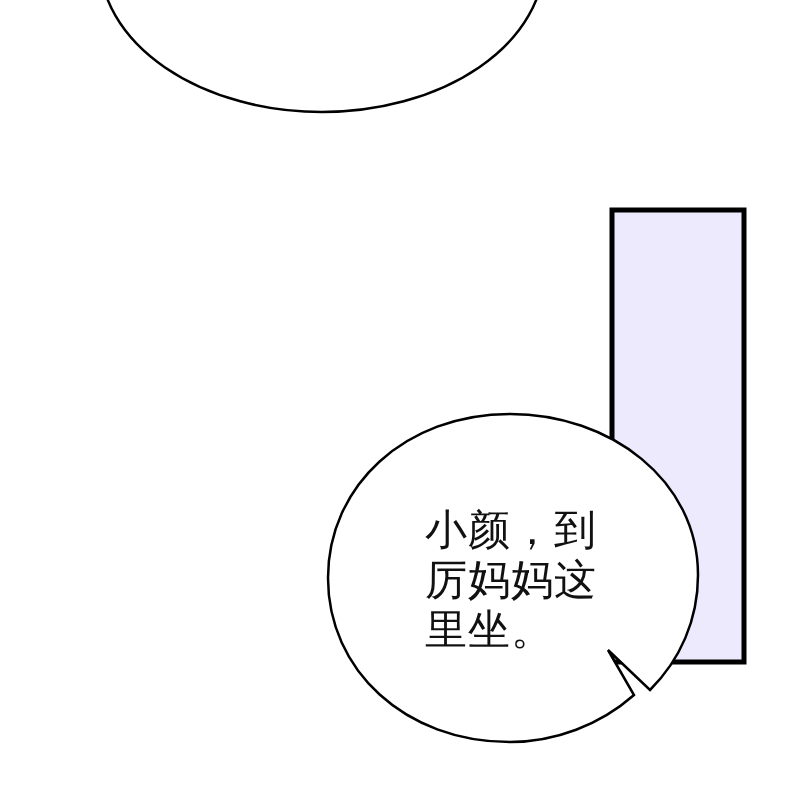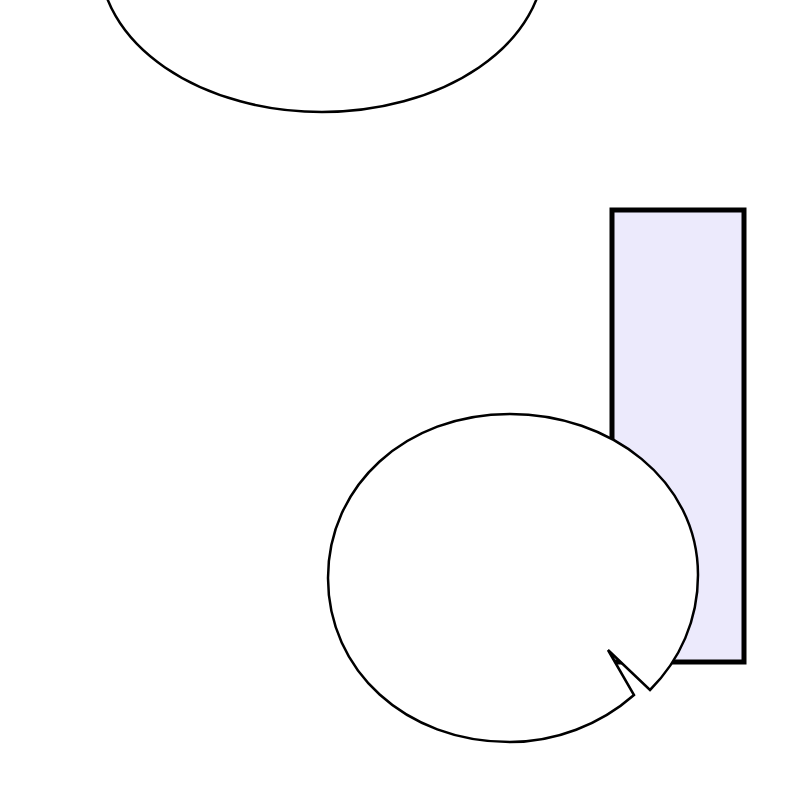--- a/index.html
+++ b/index.html
@@ -56,13 +56,18 @@
         C 328 486, 405 414, 510 414
         C 610 414, 698 480, 698 575
         C 698 620, 680 660, 650 690
         L 608 650
         Z" fill="#ffffff" stroke="#000000" stroke-width="2.5" stroke-linejoin="miter"></path>
 
       <path d="M 608 650 L 645 693" stroke="#ffffff" stroke-width="0" fill="none"></path>
     </g>
   </svg>
 
+  <div class="bubble-text">
+    <span class="line">小颜，到</span>
+    <span class="line">厉妈妈这</span>
+    <span class="line">里坐。</span>
+  </div>
 </div>
 
 </body></html>

